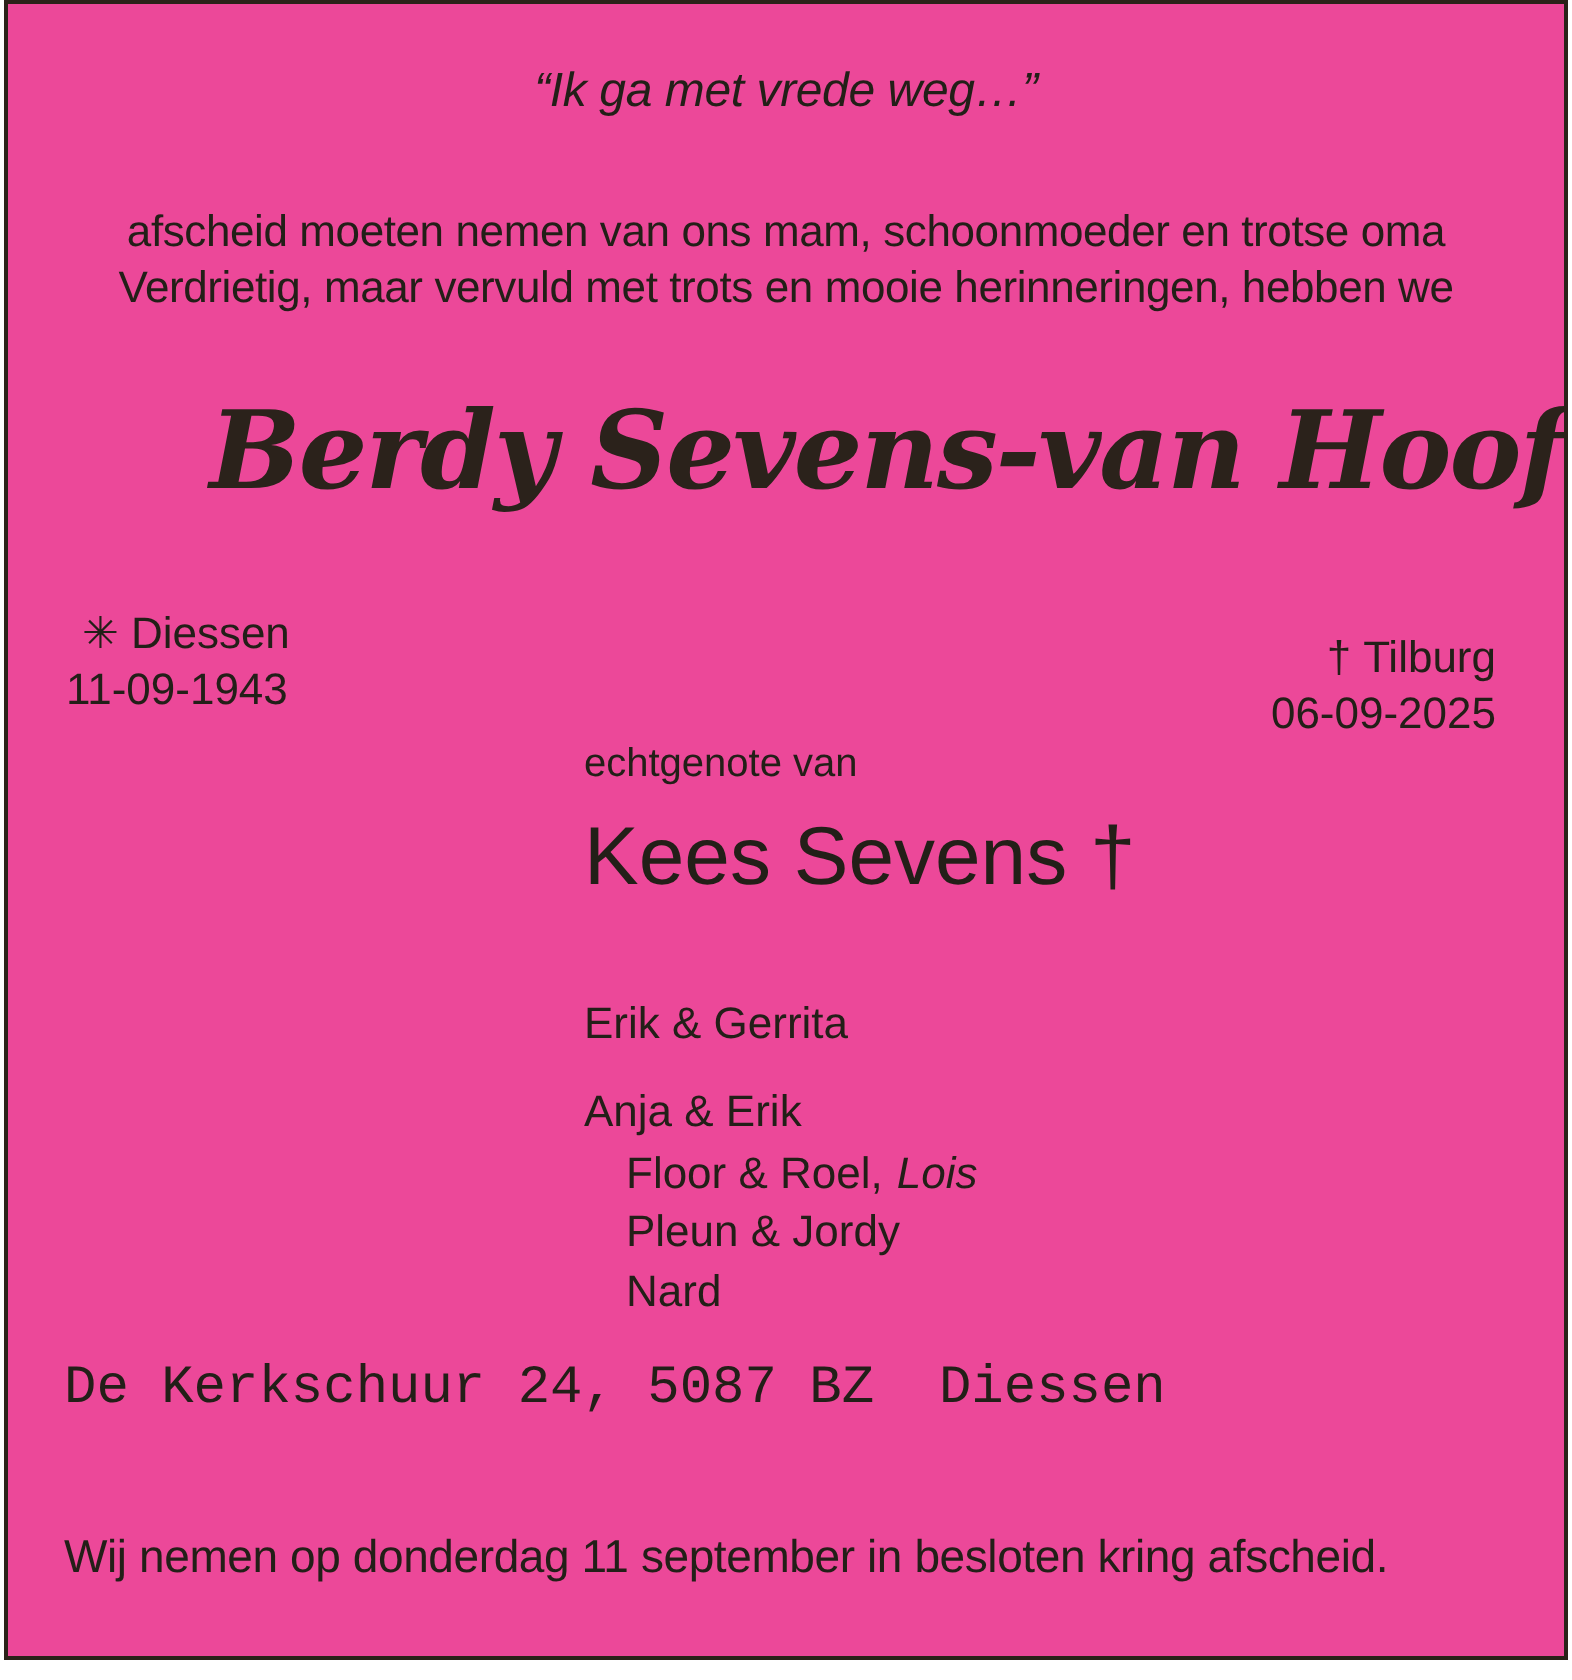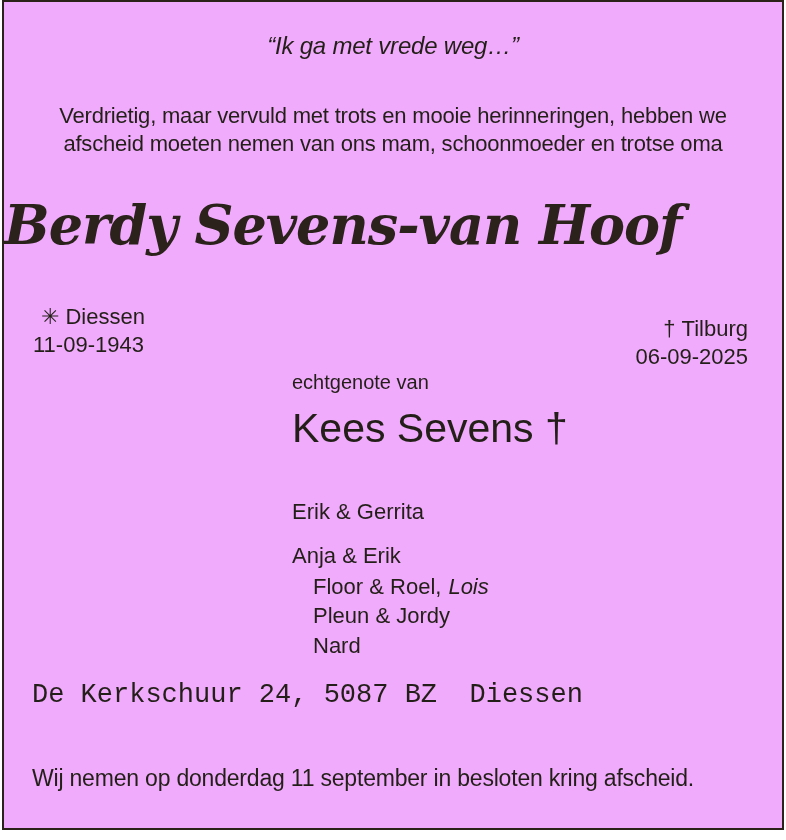--- a/index.html
+++ b/index.html
@@ -11,21 +11,21 @@
     font-family: "Liberation Sans", sans-serif;
     color: #231f18;
   }
   .card {
     position: absolute;
     left: 2px;
     top: 0;
     width: 778px;
     height: 826px;
     border: 2px solid #2b2219;
-    background: #f0abfc;
+    background: #ec4899;
     overflow: hidden;
   }
   .quote {
     position: absolute;
     top: 30px;
     left: 0;
     width: 100%;
     text-align: center;
     font-size: 24px;
     font-style: italic;
@@ -40,21 +40,21 @@
     font-size: 22px;
     line-height: 28px;
     letter-spacing: -0.2px;
   }
   .deceased-name {
     position: absolute;
     top: 168px;
     left: 0;
     width: 100%;
     height: 110px;
-    text-align: left;
+    text-align: right;
     font-family: "DejaVu Serif", serif;
     font-style: italic;
     font-weight: bold;
     font-size: 54px;
     line-height: 110px;
     letter-spacing: -1px;
     color: #2b221b;
   }
   .birth-block {
     position: absolute;
@@ -112,22 +112,22 @@
   }
 </style>
 </head>
 <body>
 
 <div class="card">
 
   <div class="quote">“Ik ga met vrede weg…”</div>
 
   <div class="intro">
+    <div>afscheid moeten nemen van ons mam, schoonmoeder en trotse oma</div>
     <div>Verdrietig, maar vervuld met trots en mooie herinneringen, hebben we</div>
-    <div>afscheid moeten nemen van ons mam, schoonmoeder en trotse oma</div>
   </div>
 
   <div class="deceased-name">Berdy Sevens-van Hoof</div>
 
   <div class="birth-block">
     <div class="place-line">
       <span class="sym">✳</span><span>Diessen</span>
     </div>
     <div>11-09-1943</div>
   </div>

